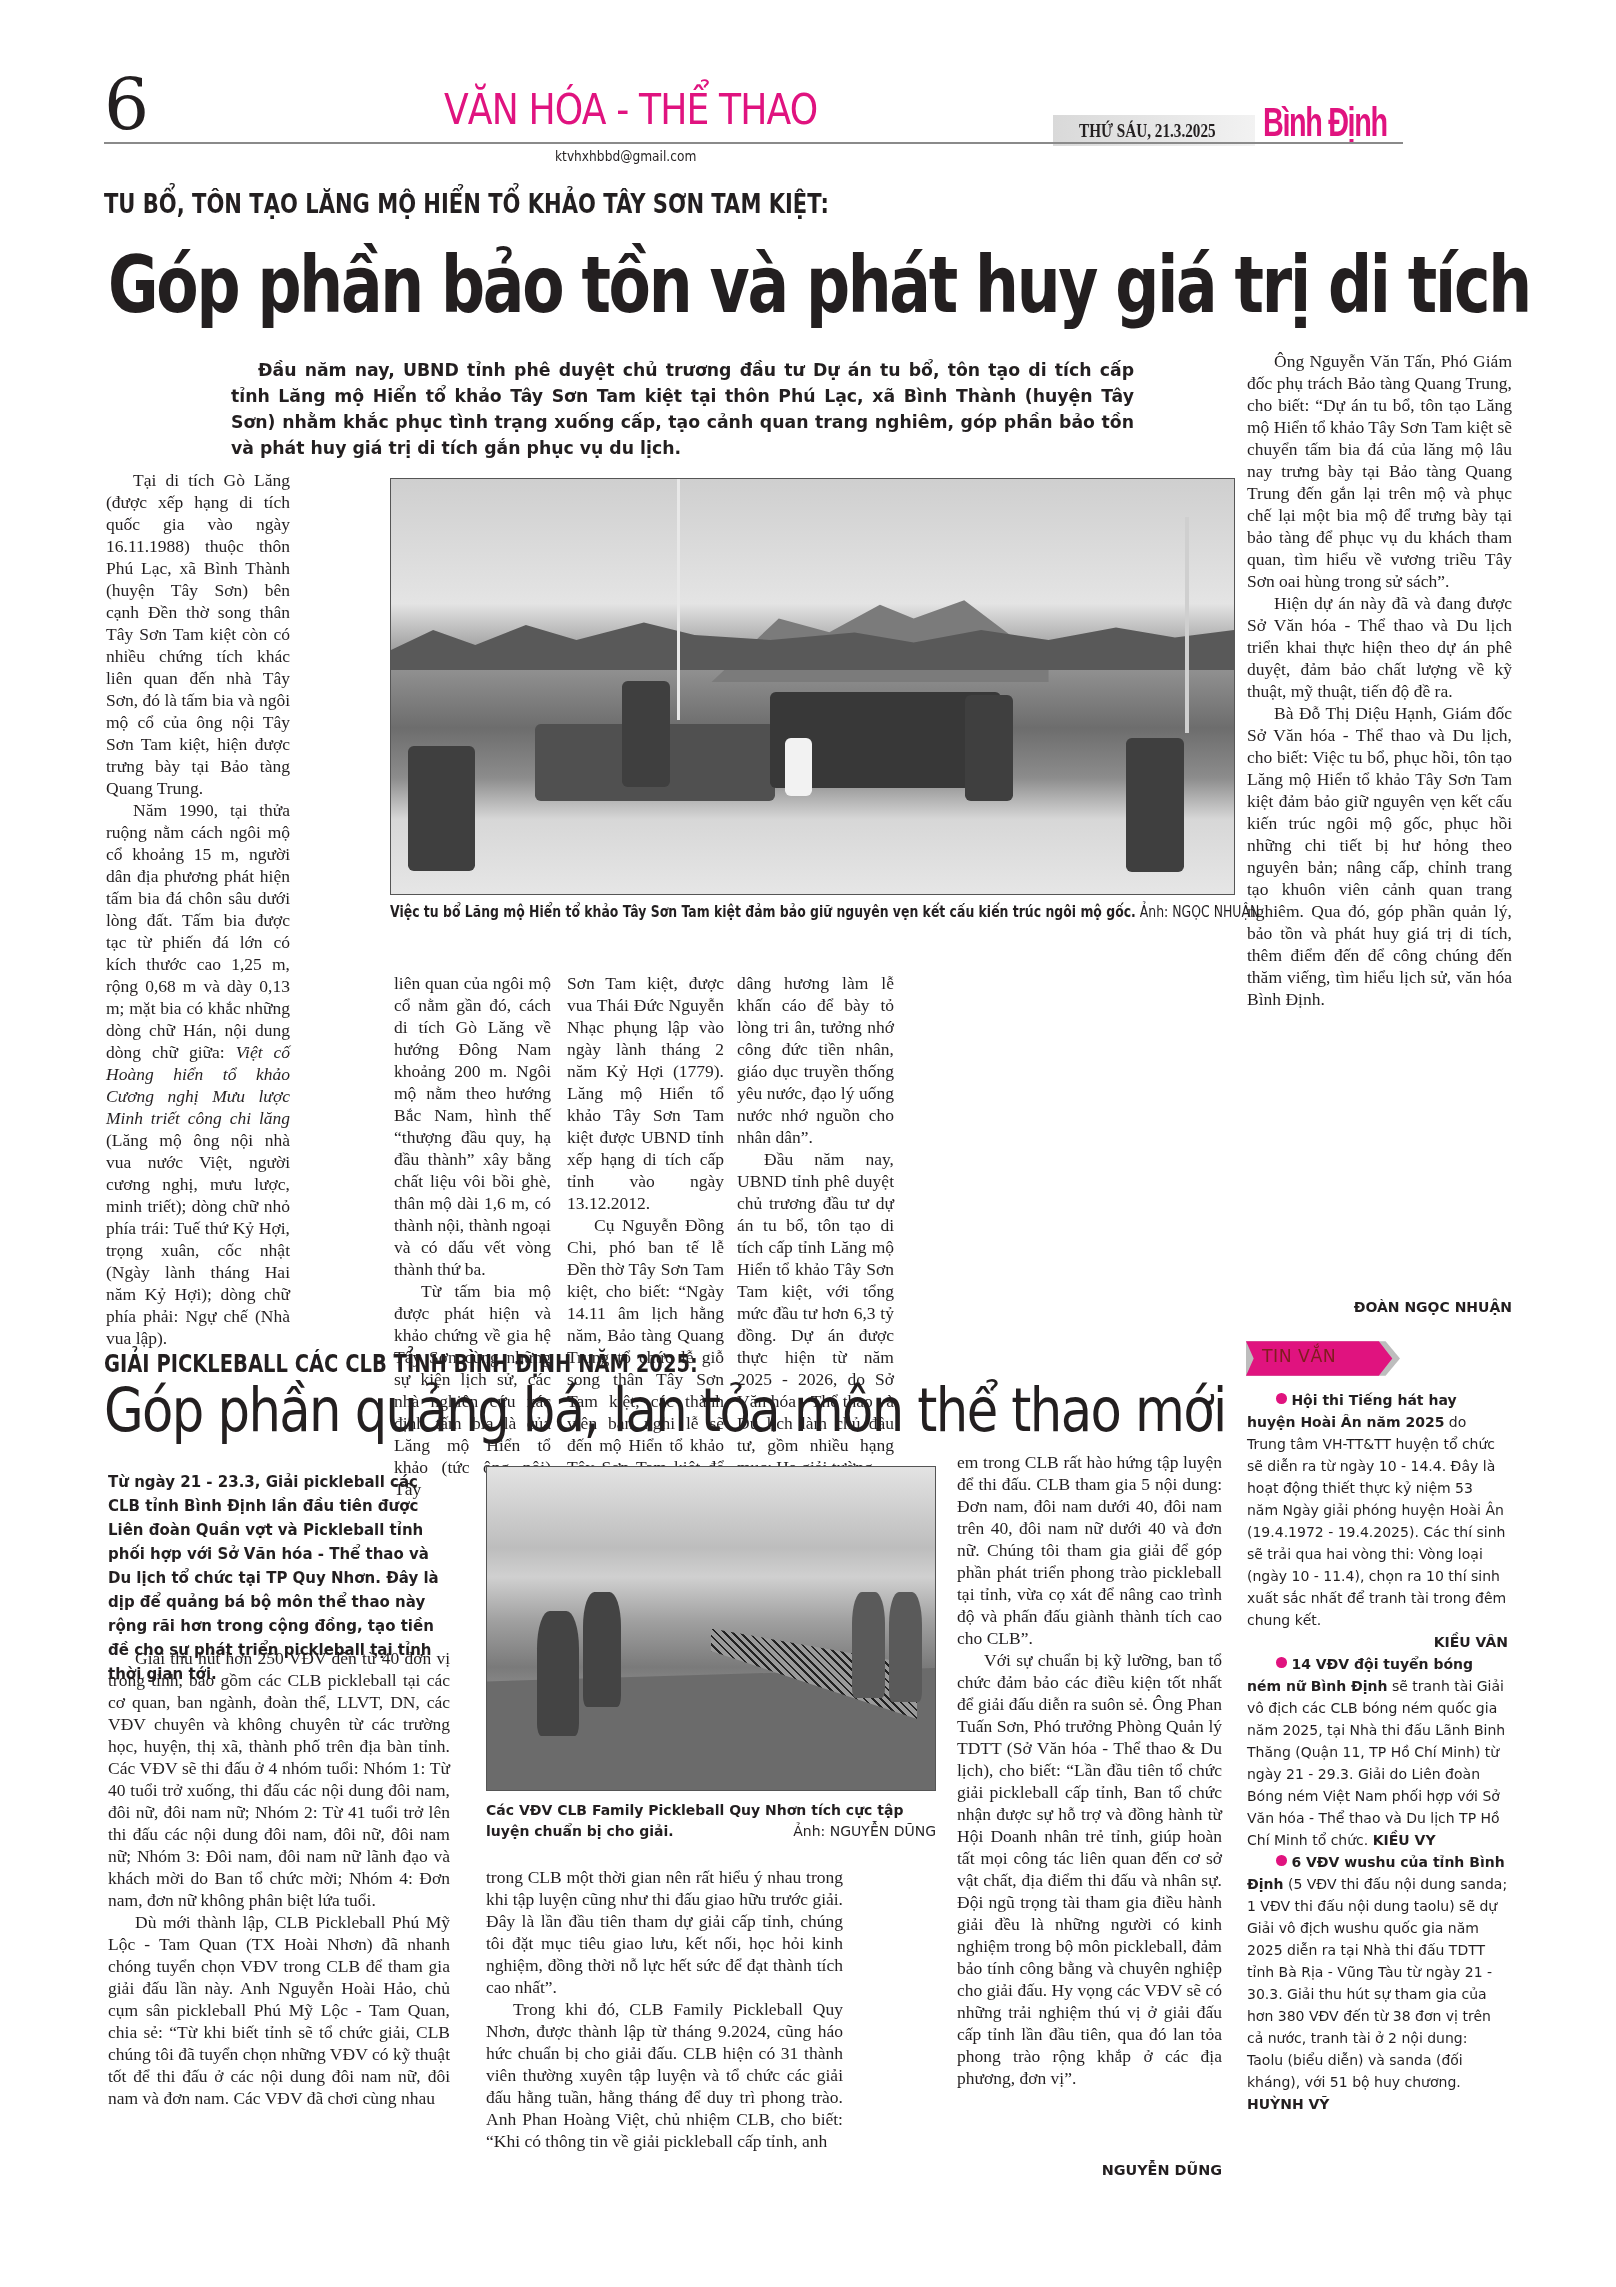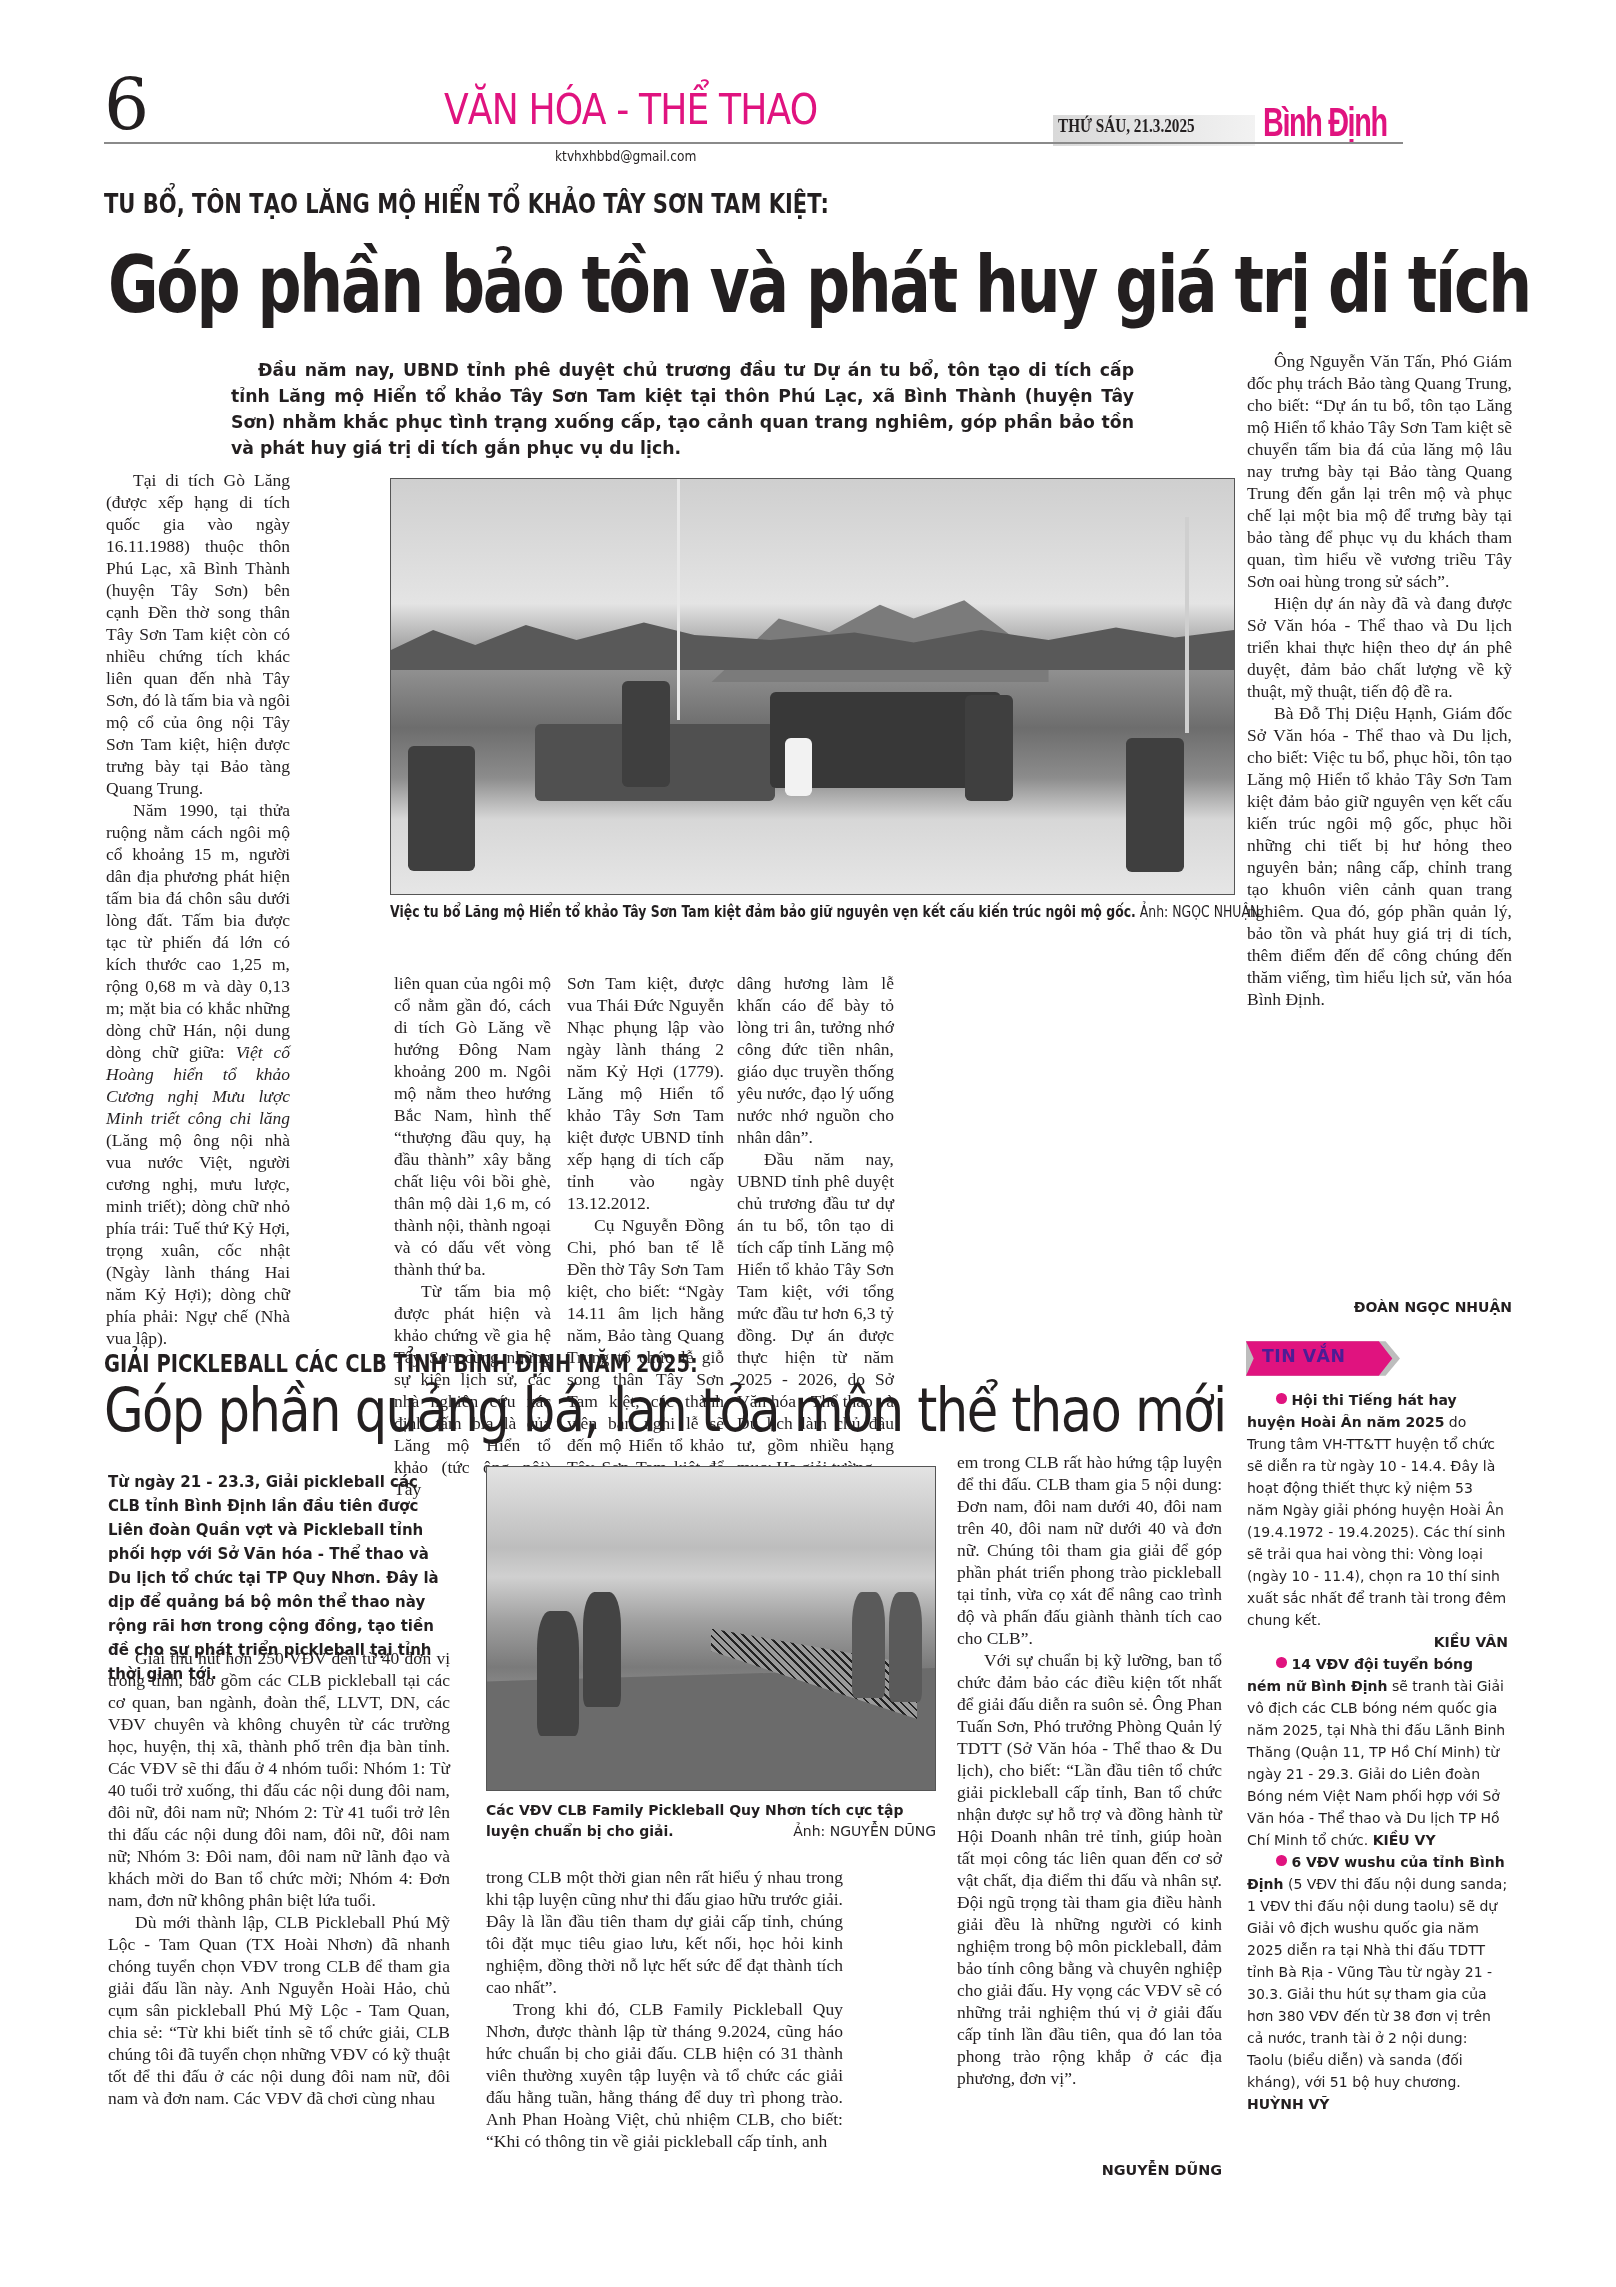--- a/index.html
+++ b/index.html
@@ -2,21 +2,21 @@
 <html><head>
 <meta charset="utf-8">
 <style>
   html, body { margin: 0; padding: 0; background: #ffffff; }
   body { width: 1617px; height: 2287px; position: relative; overflow: hidden; color: #231f20; font-family: "Liberation Serif", serif; }
   .abs { position: absolute; }
 
   
   #page-number { left: 104px; top: 69px; font-family: "DejaVu Serif", serif; font-size: 71px; line-height: 1; font-weight: 300; color: #231f20; }
   #section-title { left: 444px; top: 85px; font-family: "DejaVu Sans", sans-serif; font-size: 42px; color: #e0137f; letter-spacing: -1px; transform: scaleX(0.86); transform-origin: left; }
-  #date-box { left: 1053px; top: 115px; width: 202px; height: 31px; background: linear-gradient(to right, #d9d9d9, #f2f2f2); display:flex; align-items:flex-start; padding-left: 5px; box-sizing: border-box; font-family: "Liberation Serif", serif; font-weight: bold; font-size: 19px; transform-origin: left; }
+  #date-box { left: 1053px; top: 115px; width: 202px; height: 31px; background: linear-gradient(to right, #d9d9d9, #f2f2f2); display:flex; align-items:center; padding-left: 26px; box-sizing: border-box; font-family: "Liberation Serif", serif; font-weight: bold; font-size: 19px; transform-origin: left; }
   #brand { left: 1263px; top: 100px; font-family: "Liberation Sans", sans-serif; font-weight: bold; font-size: 40px; color: #e0137f; letter-spacing: -1.9px; transform: scaleX(0.72); transform-origin: left; }
   #mast-rule { left: 104px; top: 142px; width: 1299px; height: 1.9px; background: #8a8a8a; }
   #email { left: 555px; top: 148px; font-family: "DejaVu Sans", sans-serif; font-size: 14.4px; transform: scaleX(0.85); transform-origin: left; }
 
   
   #a1-kicker { left: 104px; top: 188px; font-family: "DejaVu Sans", sans-serif; font-weight: bold; font-size: 27px; transform: scaleX(0.78); transform-origin: left; white-space: nowrap; }
   #a1-headline { left: 108px; top: 242px; font-family: "DejaVu Sans", sans-serif; font-weight: bold; font-size: 79px; letter-spacing: -2.9px; transform: scaleX(0.78); transform-origin: left; white-space: nowrap; line-height: 1.1; }
   #a1-lead { left: 231px; top: 357px; width: 903px; font-family: "DejaVu Sans", sans-serif; font-weight: bold; font-size: 17.3px; line-height: 26px; text-indent: 27px; text-align: justify; }
 
   .col { font-family: "Liberation Serif", serif; font-size: 17.5px; line-height: 22px; text-align: justify; hyphens: none; }
@@ -42,21 +42,21 @@
   #a2-col1 { left: 108px; top: 1647px; width: 342px; }
   #a2-photo { left: 486px; top: 1466px; width: 448px; height: 323px; border: 1px solid #555; overflow: hidden; background: linear-gradient(#e3e3e3 0%, #bdbdbd 25%, #d0d0d0 34%, #9f9f9f 48%, #7a7a7a 62%, #a5a5a5 80%, #8f8f8f 100%); }
   #a2-caption { left: 486px; top: 1800px; width: 450px; font-family: "DejaVu Sans", sans-serif; font-size: 14px; line-height: 21px; }
   #a2-caption .credit { float: right; font-weight: normal; }
   #a2-col2 { left: 486px; top: 1866px; width: 357px; }
   #a2-col3 { left: 957px; top: 1451px; width: 265px; }
   #a2-byline { left: 951px; top: 2162px; width: 271px; text-align: right; font-family: "DejaVu Sans", sans-serif; font-weight: bold; font-size: 14.4px; }
 
   
   #tinvan-banner { left: 1246px; top: 1341px; width: 154px; height: 35px; }
-  #tinvan-label { left: 1262px; top: 1346px; font-family: "DejaVu Sans", sans-serif; font-weight: bold; font-size: 17.3px; color: #4c1d95; letter-spacing: 0.5px; }
+  #tinvan-label { left: 1262px; top: 1346px; font-family: "DejaVu Sans", sans-serif; font-weight: normal; font-size: 17.3px; color: #7f1d1d; letter-spacing: 0.5px; }
   #tinvan { left: 1247px; top: 1389px; width: 261px; font-family: "DejaVu Sans", sans-serif; font-size: 14px; line-height: 22px; }
   #tinvan p { margin: 0; }
   .bullet { display: inline-block; width: 10.6px; height: 10.6px; border-radius: 50%; background: #e0137f; margin-left: 29px; margin-right: 4.8px; vertical-align: 1px; }
   .tv-author { display: block; text-align: right; font-weight: bold; }
   .tv-author-inline { font-weight: bold; }
 
   
   .ph-mtn { position: absolute; left: 38%; top: 27%; width: 40%; height: 22%; background: #7b7b7b; clip-path: polygon(0 100%, 20% 30%, 35% 45%, 50% 15%, 60% 30%, 75% 10%, 100% 80%, 100% 100%); }
   .ph-trees { position: absolute; left: 0; top: 34%; width: 100%; height: 12%; background: #595959; clip-path: polygon(0 60%, 5% 20%, 10% 50%, 16% 10%, 22% 40%, 30% 5%, 36% 30%, 45% 40%, 55% 25%, 62% 45%, 70% 20%, 78% 40%, 86% 15%, 93% 35%, 100% 20%, 100% 100%, 0 100%); }
   .ph-stone { position: absolute; background: #3f3f3f; border-radius: 5.8px; }

